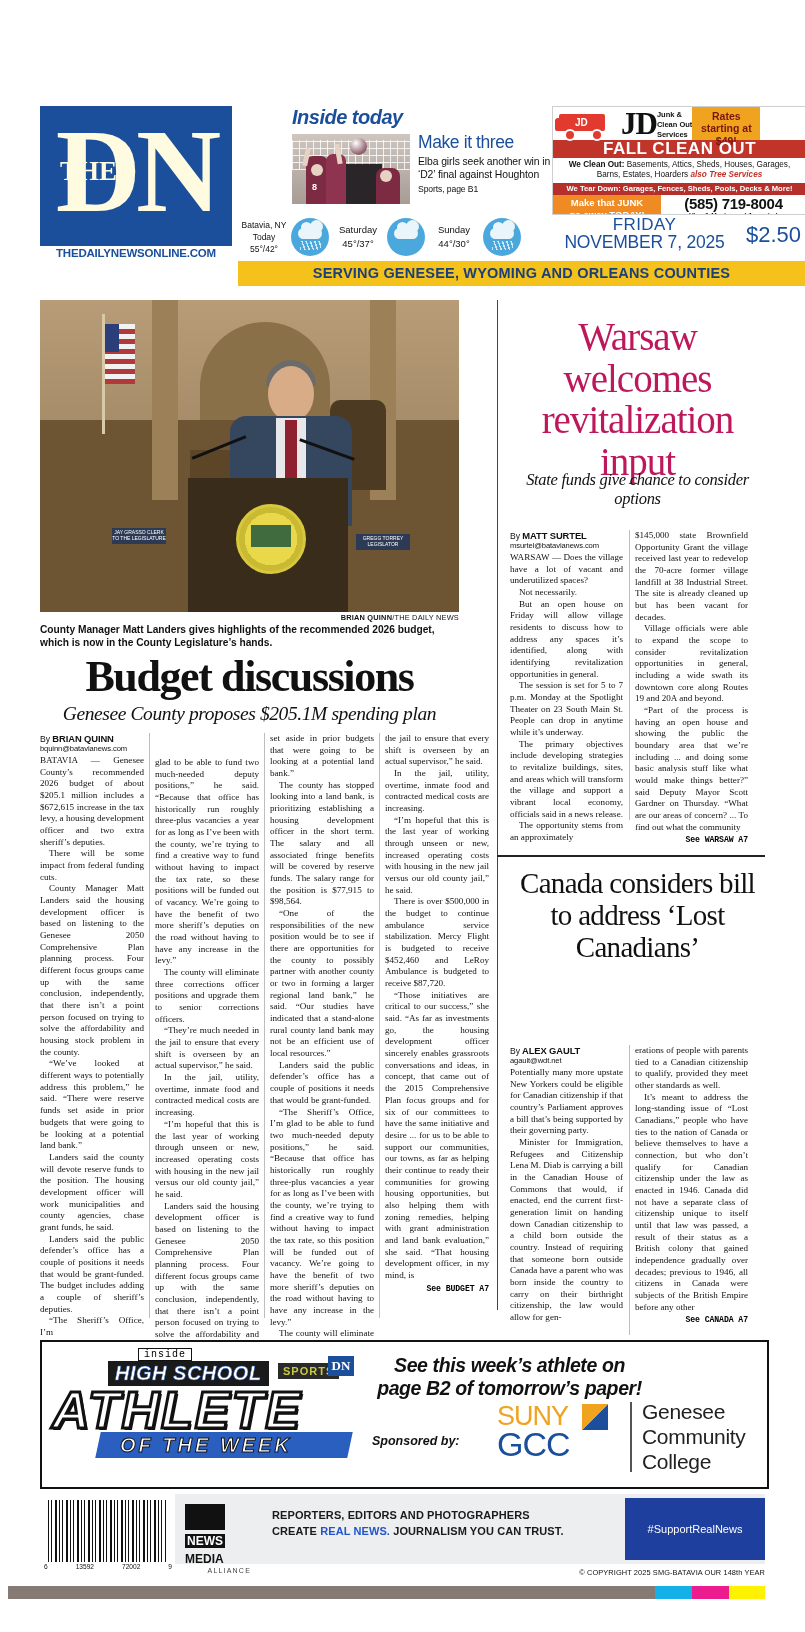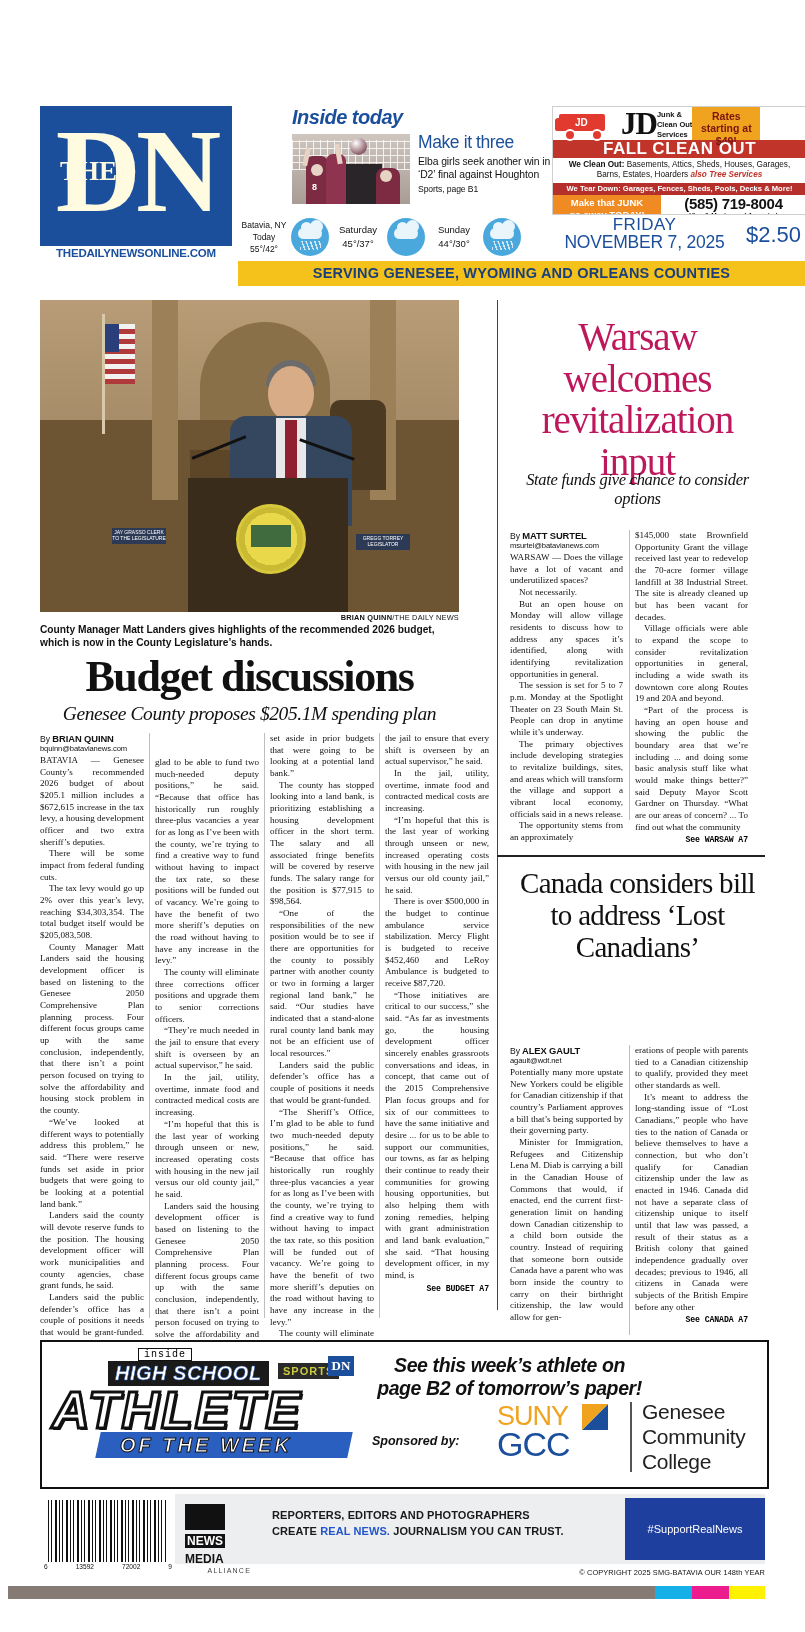--- a/index.html
+++ b/index.html
@@ -354,21 +354,20 @@
 
   <div class="col c1">
     <div class="byline">
       <span class="by">By</span>
       <span>BRIAN QUINN</span>
     </div>
     <div class="email">bquinn@batavianews.com</div>
     <div class="bodytext">
       <p class="noind">BATAVIA — Genesee County’s recommended 2026 budget of about $205.1 million includes a $672,615 increase in the tax levy, a housing development officer and two extra sheriff’s deputies.</p>
       <p>There will be some impact from federal funding cuts.</p>
-      <p>The tax levy would go up 2% over this year’s levy, reaching $34,303,354. The total budget itself would be $205,083,508.</p>
       <p>County Manager Matt Landers said the housing development officer is based on listening to the Genesee 2050 Comprehensive Plan planning process. Four different focus groups came up with the same conclusion, independently, that there isn’t a point person focused on trying to solve the affordability and housing stock problem in the county.</p>
       <p>“We’ve looked at different ways to potentially address this problem,” he said. “There were reserve funds set aside in prior budgets that were going to be looking at a potential land bank.”</p>
       <p>Landers said the county will devote reserve funds to the position. The housing development officer will work municipalities and county agencies, chase grant funds, he said.</p>
       <p>Landers said the public defender’s office has a couple of positions it needs that would be grant-funded. The budget includes adding a couple of sheriff’s deputies.</p>
       <p>“The Sheriff’s Office, I’m</p>
     </div>
   </div>
   <div class="vrule" style="left:149px"></div>
 
   <div class="col c2">
@@ -415,21 +414,21 @@
 
   <div class="col r1">
     <div class="byline">
       <span class="by">By</span>
       <span>MATT SURTEL</span>
     </div>
     <div class="email">msurtel@batavianews.com</div>
     <div class="bodytext">
       <p class="noind">WARSAW — Does the village have a lot of vacant and underutilized spaces?</p>
       <p>Not necessarily.</p>
-      <p>But an open house on Monday will allow village residents to discuss how to address any spaces it’s identified, along with identifying revitalization opportunities in general.</p>
+      <p>But an open house on Friday will allow village residents to discuss how to address any spaces it’s identified, along with identifying revitalization opportunities in general.</p>
       <p>The session is set for 5 to 7 p.m. Monday at the Spotlight Theater on 23 South Main St. People can drop in anytime while it’s underway.</p>
       <p>The primary objectives include developing strategies to revitalize buildings, sites, and areas which will transform the village and support a vibrant local economy, officials said in a news release.</p>
       <p>The opportunity stems from an approximately</p>
     </div>
   </div>
   <div class="rail-vr"></div>
   <div class="col r2">
     <div class="bodytext">
       <p class="noind">$145,000 state Brownfield Opportunity Grant the village received last year to redevelop the 70-acre former village landfill at 38 Industrial Street. The site is already cleaned up but has been vacant for decades.</p>
       <p>Village officials were able to expand the scope to consider revitalization opportunities in general, including a wide swath its downtown core along Routes 19 and 20A and beyond.</p>

